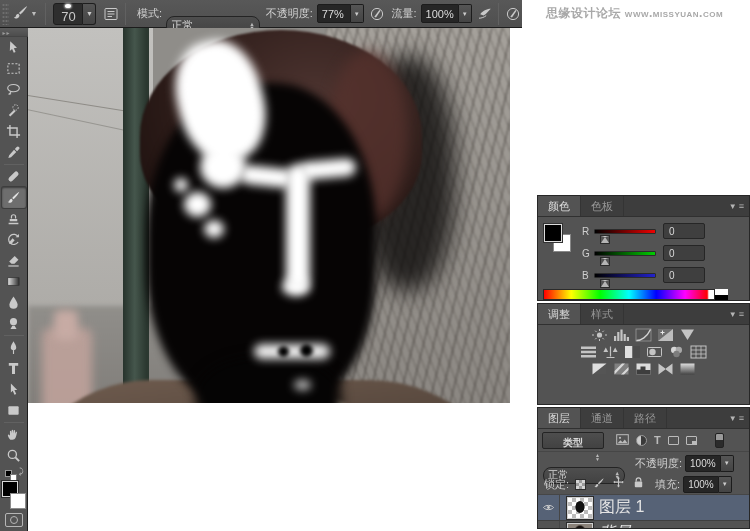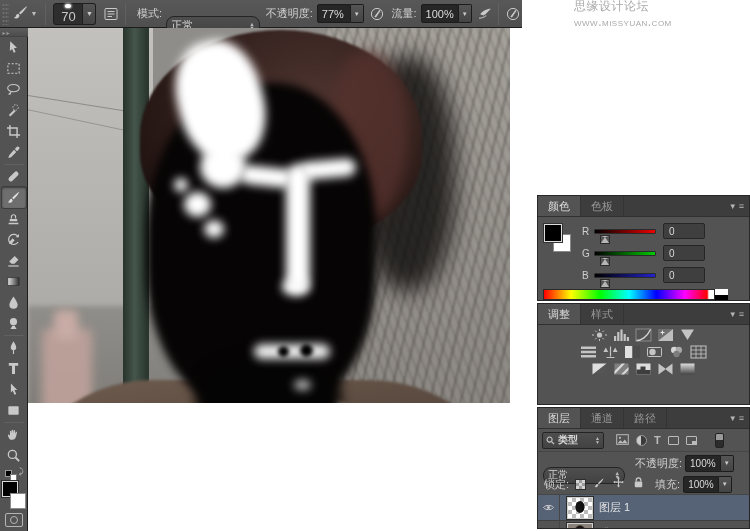--- a/index.html
+++ b/index.html
@@ -27,21 +27,21 @@
     display:flex; align-items:center; padding:0 4px; color:#d8d8d8;margin-top:24px; }
   .dd .spin { margin-left:auto; display:flex; flex-direction:column; line-height:4px; font-size:5.5px; color:#bbb; padding-left:6px; }
   .vbox { display:flex; height:19px; }
   .vbox .val { min-width:34px; background:#262626; border:1px solid #1c1c1c; border-radius:2px 0 0 2px;
     color:#dcdcdc; display:flex; align-items:center; padding:0 4px; }
   .vbox .arr { width:13px; background:linear-gradient(#555,#444); border:1px solid #1c1c1c; border-left:none;
     border-radius:0 2px 2px 0; display:flex; align-items:center; justify-content:center; font-size:6px; color:#ccc; }
   .oicon { width:19px; height:19px; display:flex; align-items:center; justify-content:center; }
 
   .credit { position:absolute; left:522px; top:0; width:228px; height:27px; background:#fff; color:#a8a8a8;
-    font-size:12px; display:flex; align-items:center; padding-left:52px; font-variant:small-caps; letter-spacing:.5px; }
+    font-size:12px; display:flex; align-items:center; padding-left:24px; font-variant:small-caps; letter-spacing:.5px;font-weight:bold; }
 
   
   .toolbox { position:absolute; left:0; top:28px; width:28px; height:503px; background:#535353;
     border-right:1px solid #1f1f1f; display:flex; flex-direction:column; align-items:center; }
   .tb-head { width:28px; height:9px; background:linear-gradient(#5d5d5d,#4d4d4d); border-bottom:1px solid #444;
     display:flex; align-items:center; justify-content:flex-start; padding-left:3px; color:#9b9b9b; font-size:6px; letter-spacing:1px;}
   .tool { width:24px; height:21px; display:flex; align-items:center; justify-content:center; border-radius:2px; }
   .tool.sel { background:#6e6e6e; box-shadow:inset 0 1px 2px rgba(0,0,0,.45), 0 0 0 1px #3d3d3d; }
   .tsep { width:20px; height:1px; background:#444; border-bottom:1px solid #616161; margin:1px 0; }
   .mini-swap { width:20px; height:12px; position:relative; margin-top:2px; }
@@ -139,21 +139,21 @@
   .spec-end .k { position:absolute; left:0; bottom:0; width:13px; height:7px; background:#000; }
 
   .p-adjust { height:102px; }
   .adjhead { font-size:12px; color:#dcdcdc; padding:3px 0 2px 6px; }
   .adjrow { display:flex; justify-content:center; gap:5px; margin:3px 0; }
   .adjrow svg { display:block; }
 
   .p-layers { flex:1; }
   .lfrow { height:23px; display:flex; align-items:center; padding:0 4px; border-bottom:1px solid #464646; gap:4px; }
   .typebox { width:62px; height:17px; background:linear-gradient(#4e4e4e,#424242); border:1px solid #242424; border-radius:2px;
-    display:flex; align-items:center; padding:0 3px; color:#d8d8d8; font-size:10px; font-weight:bold; gap:3px; }
+    display:flex; align-items:center; padding:0 3px; color:#d8d8d8; font-size:10px; font-weight:bold; gap:3px;flex-direction:column; }
   .typebox .spin { margin-left:auto; display:flex; flex-direction:column; line-height:4px; font-size:5px; color:#bbb; }
   .ficons { display:flex; align-items:center; gap:7px; margin-left:8px; }
   .half-circle { width:11px; height:11px; border-radius:50%; border:1px solid #999;
     background:linear-gradient(90deg,#ccc 50%,#3a3a3a 50%); }
   .f-type { color:#bbb; font-size:11px; font-weight:bold; line-height:11px; }
   .f-shape { width:11px; height:9px; border:1.3px solid #bbb; border-radius:1px; }
   .f-smart { width:11px; height:9px; border:1.3px solid #bbb; border-radius:1px; position:relative; }
   .f-smart::after { content:""; position:absolute; right:-1px; bottom:-1px; width:5px; height:4px; background:#bbb; }
   .ftog { width:9px; height:15px; border-radius:2px; border:1px solid #222; margin-left:14px;
     background:linear-gradient(#9a9a9a 0 45%, #2b2b2b 45%); }
@@ -174,21 +174,21 @@
   .eyebox { width:22px; display:flex; align-items:center; justify-content:center; align-self:stretch; border-right:1px solid #464646; }
   .thumb { width:26px; height:22px; margin:0 6px 0 7px; border:1px solid #d0d0d0; box-shadow:0 0 0 1px #2c2c2c; }
   .th-checker { background:
       radial-gradient(ellipse 7px 9px at 50% 45%, #111 60%, rgba(0,0,0,0) 70%),
       linear-gradient(45deg,#bbb 25%,transparent 25%,transparent 75%,#bbb 75%),
       linear-gradient(45deg,#bbb 25%,transparent 25%,transparent 75%,#bbb 75%),#fff;
     background-size:100% 100%, 8px 8px, 8px 8px; background-position:0 0, 0 0, 4px 4px; }
   .th-photo { background:
       radial-gradient(ellipse 9px 11px at 50% 42%, #16100e 55%, rgba(0,0,0,0) 70%),
       linear-gradient(#8a827a 18%, #6b5f54 45%, #453a31 75%, #2e2620); }
-  .lname { font-size:11px; color:#e4e4e4; }
+  .lname { font-size:16px; color:#e4e4e4; }
   .lrow .lock { margin-left:auto; margin-right:10px; }
   .i-italic { font-style:italic; }
 </style>
 </head>
 <body>
 
 <div class="app">
   <svg width="0" height="0" style="position:absolute">
       <defs>
     <linearGradient id="gt" x1="0" y1="0" x2="1" y2="0">

